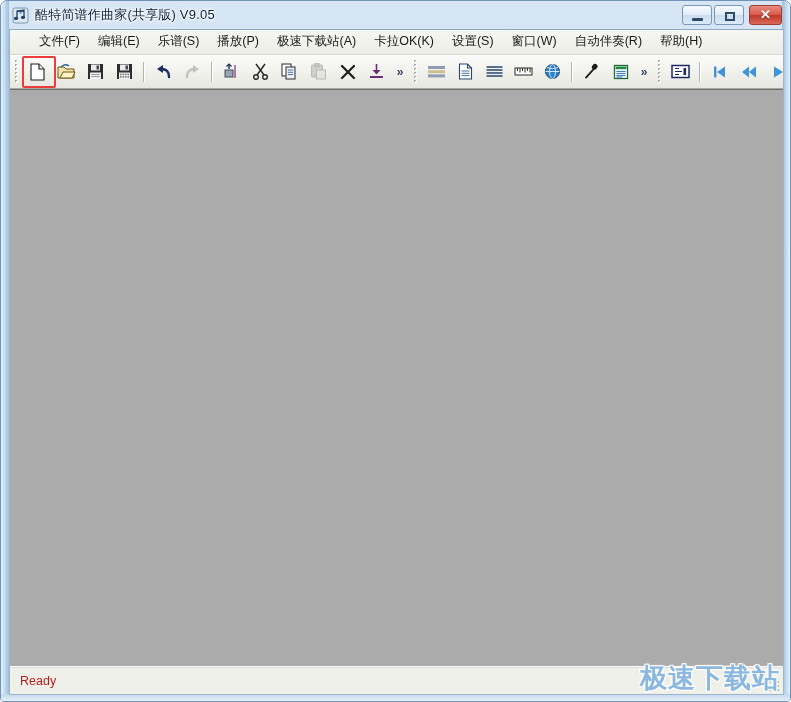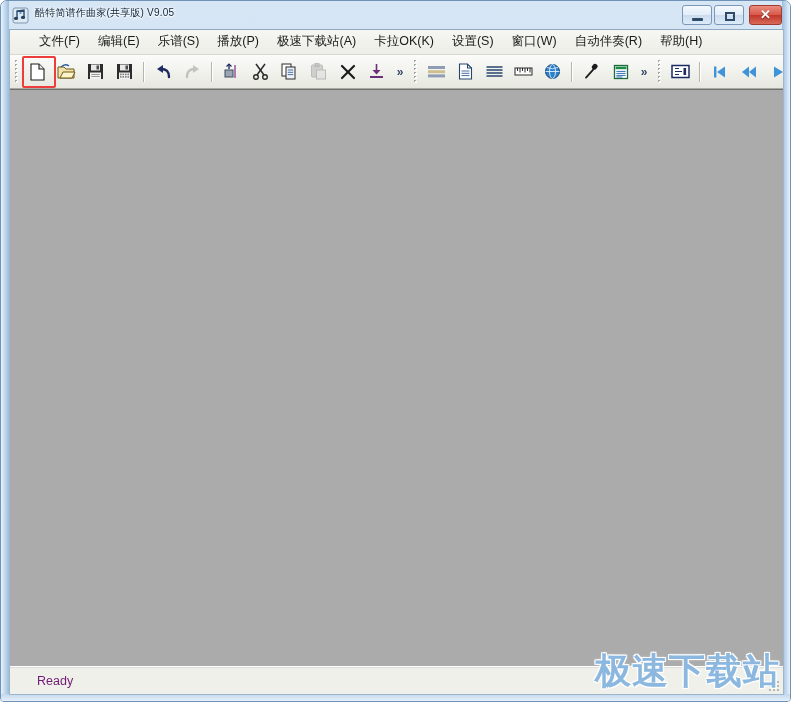--- a/index.html
+++ b/index.html
@@ -50,21 +50,21 @@
     box-sizing: border-box;
   }
   #app-icon {
     position: absolute;
     left: 11px; top: 6px;
     width: 17px; height: 17px;
   }
   #title-text {
     position: absolute;
     left: 34px; top: 5px;
-    font-size: 10px;
+    font-size: 13px;
     color: #0b2239;
     letter-spacing: 0.2px;
     white-space: nowrap;
     text-shadow: 0 0 3px #fff, 0 0 5px #fff, 0 1px 0 #fff;
   }
 
   
   .win-btn {
     position: absolute;
     top: 4px;
@@ -223,39 +223,39 @@
     height: 26px;
     flex: 0 0 26px;
     background: #f0f0ea;
     border-top: 1px solid #dededa;
     display: flex;
     align-items: center;
     position: relative;
   }
   #status-text {
     font-size: 12.5px;
-    color: #701a75;
-    margin-left: 27px;
+    color: #b91c1c;
+    margin-left: 10px;
   }
   #status-grip {
     position: absolute;
     right: 3px; bottom: 2px;
     width: 12px; height: 12px;
     background-image:
       radial-gradient(circle, #a8a8a0 40%, transparent 45%);
     background-size: 4px 4px;
     opacity: .8;
   }
 
   
   #watermark {
     position: absolute;
     right: 10px;
     bottom: 5px;
-    font-size: 36px;
+    font-size: 27px;
     font-weight: bold;
     color: #8cb8e0;
     letter-spacing: 1px;
     white-space: nowrap;
     text-shadow:
       -1px -1px 0 #ffffff, 1px -1px 0 #ffffff,
       -1px  1px 0 #ffffff, 1px  1px 0 #ffffff,
       0 0 3px #ffffff;
     pointer-events: none;
   }

